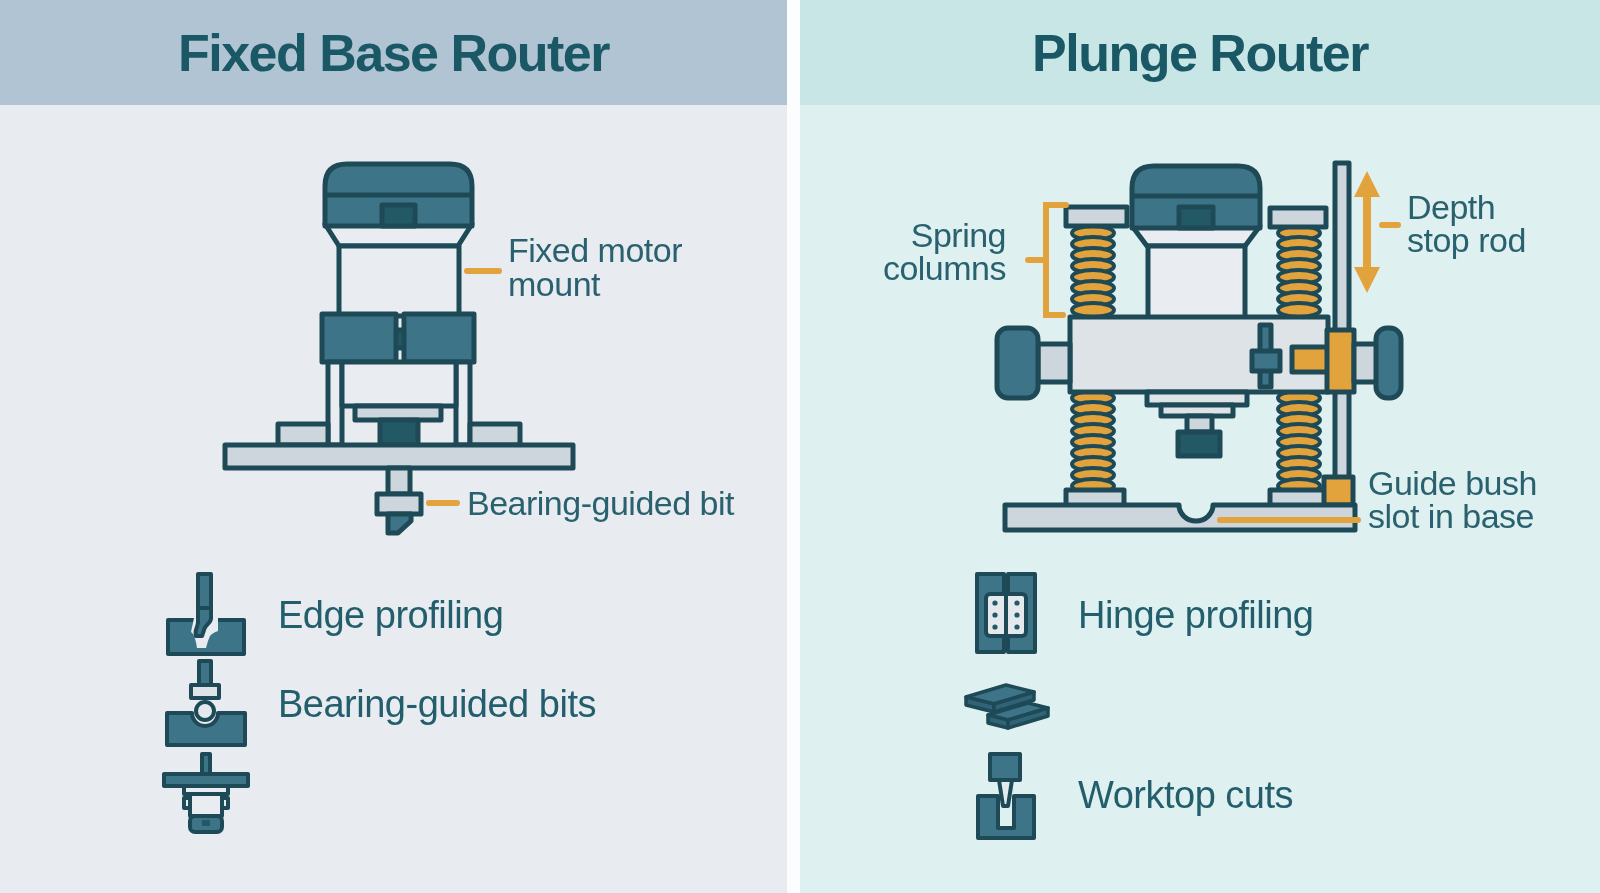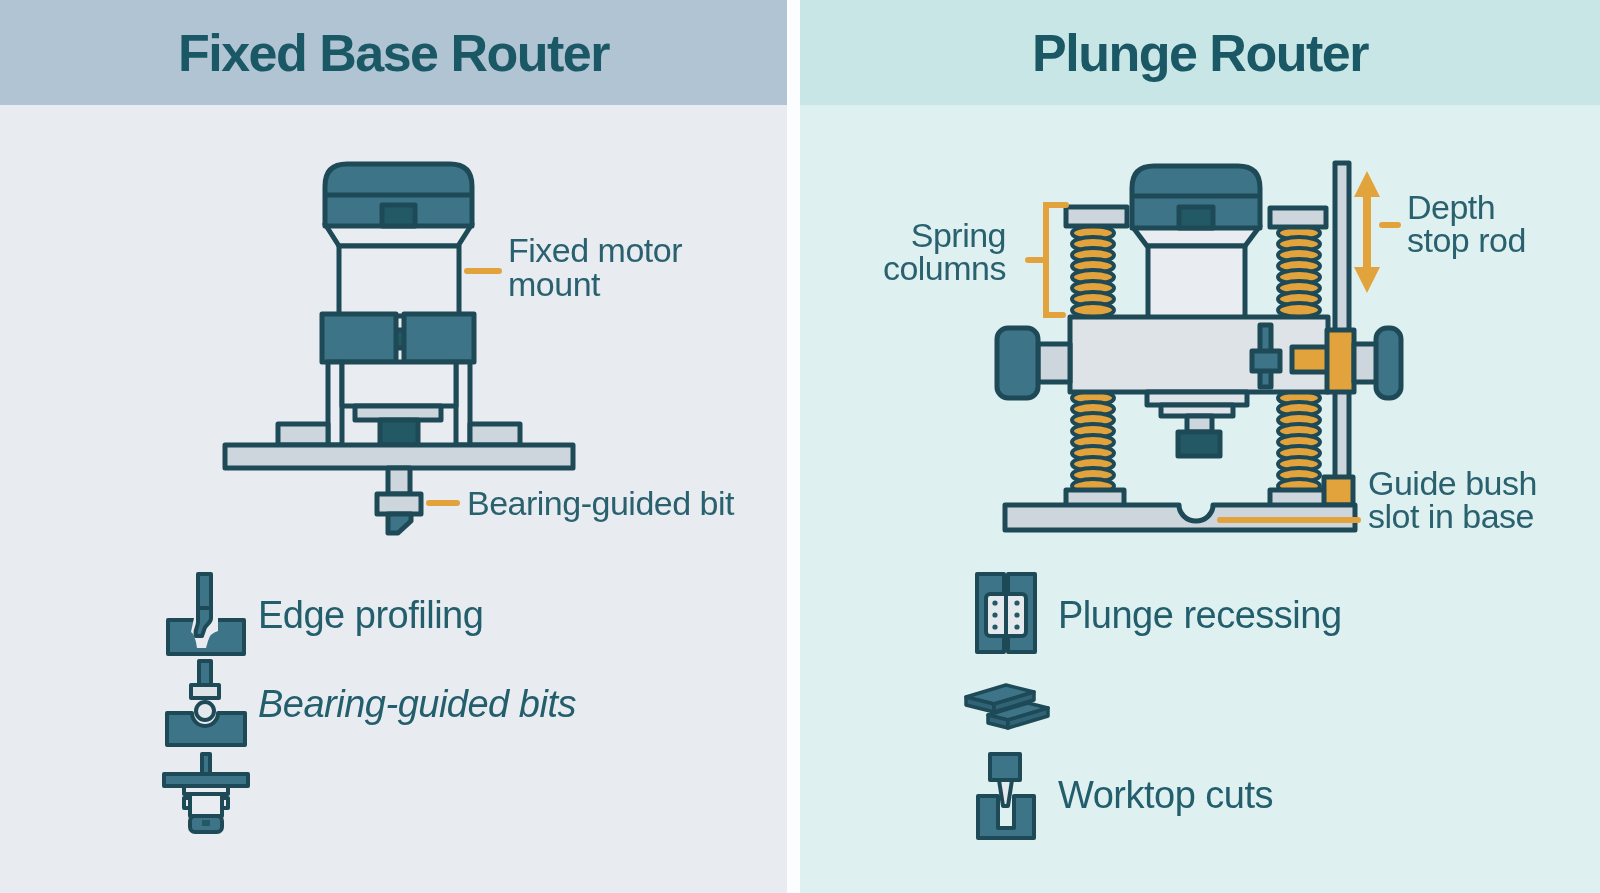--- a/index.html
+++ b/index.html
@@ -17,27 +17,27 @@
   .panel.right .header{background:#c9e6e7;}
   .header h1{
     margin:0;font-size:52px;font-weight:700;letter-spacing:-1.5px;color:#1b5866;
   }
   .diagram{position:absolute;top:0;left:0;}
   svg text.callout{
     font-family:"Liberation Sans", sans-serif;
     font-size:34px;font-weight:500;fill:#29616f;letter-spacing:-0.5px;
   }
   .use-row{
-    position:absolute;height:90px;display:flex;align-items:center;gap:8px;left:162px;
+    position:absolute;height:90px;display:flex;align-items:center;gap:28px;left:162px;
   }
   .use-row .icon{flex:0 0 auto;display:block;}
   .use-row .label{
     font-size:38px;font-weight:500;color:#235e6d;letter-spacing:-0.5px;white-space:nowrap;
   }
-  .r1{top:570px;} .r2{top:659px;font-style:italic;} .r3{top:750px;}
+  .r1{top:570px;} .r2{top:659px;} .r3{top:750px;}
 </style>
 </head>
 <body>
 
 <div class="panel left">
   <div class="header">
     <h1>Fixed Base Router</h1>
   </div>
 
   <svg class="diagram" width="787" height="893" viewBox="0 0 787 893">
@@ -231,21 +231,21 @@
         <g fill="#235865" stroke="none">
           <circle cx="33" cy="33" r="2.6"></circle>
             <circle cx="33" cy="45" r="2.6"></circle>
             <circle cx="33" cy="57" r="2.6"></circle>
           <circle cx="55" cy="33" r="2.6"></circle>
             <circle cx="55" cy="45" r="2.6"></circle>
             <circle cx="55" cy="57" r="2.6"></circle>
         </g>
       </g>
     </svg>
-    <span class="label">Plunge recessing</span>
+    <span class="label">Hinge profiling</span>
   </div>
   <div class="use-row r2">
     <svg class="icon" width="88" height="90" viewBox="0 0 88 90">
       <g stroke="#1e4a57" stroke-width="3.5" stroke-linejoin="round">
         <polygon points="4,38 44,26 72,33 32,45" fill="#3e7488"></polygon>
         <polygon points="4,38 32,45 32,53 4,46" fill="#2f6375"></polygon>
         <polygon points="32,45 72,33 72,41 32,53" fill="#2f6375"></polygon>
         <polygon points="26,56 66,44 86,49 46,61" fill="#3e7488"></polygon>
         <polygon points="26,56 46,61 46,69 26,64" fill="#2f6375"></polygon>
         <polygon points="46,61 86,49 86,57 46,69" fill="#2f6375"></polygon>

